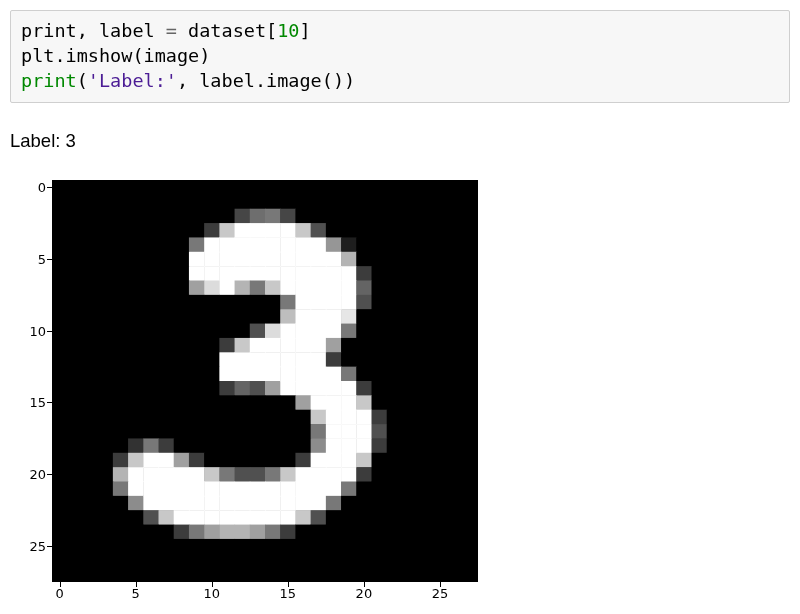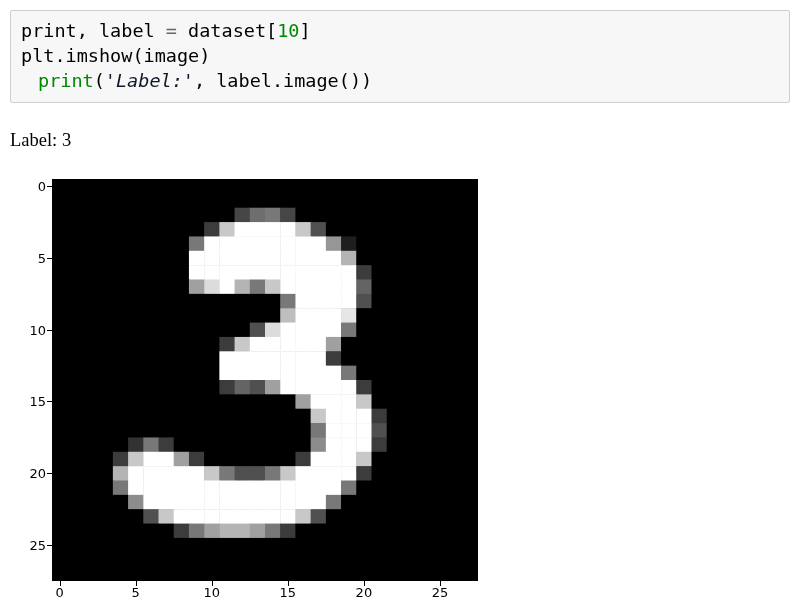--- a/index.html
+++ b/index.html
@@ -17,26 +17,26 @@
     border: 1px solid #cfcfcf;
     border-radius: 2px;
     padding: 8px 10px;
     font-size: 18.5px;
     line-height: 1.35;
     white-space: pre;
     color: #000;
   }
   .tok-op   { color: #666666; }
   .tok-num  { color: #008800; }
-  .tok-func { color: #008800; margin-left: 17px; }
-  .tok-str  { color: #0f172a; font-style: italic; }
+  .tok-func { color: #008800; }
+  .tok-str  { color: #4c1d95; }
 
   .output-text {
     margin: 27px 10px 0 10px;
-    font-family: Liberation Serif, serif;
+    font-family: Liberation Sans, sans-serif;
     font-size: 18.5px;
     white-space: pre;
     color: #000;
   }
 
   .figure {
     position: relative;
     margin: 24px 0 0 10px;
     width: 520px;
     height: 440px;

